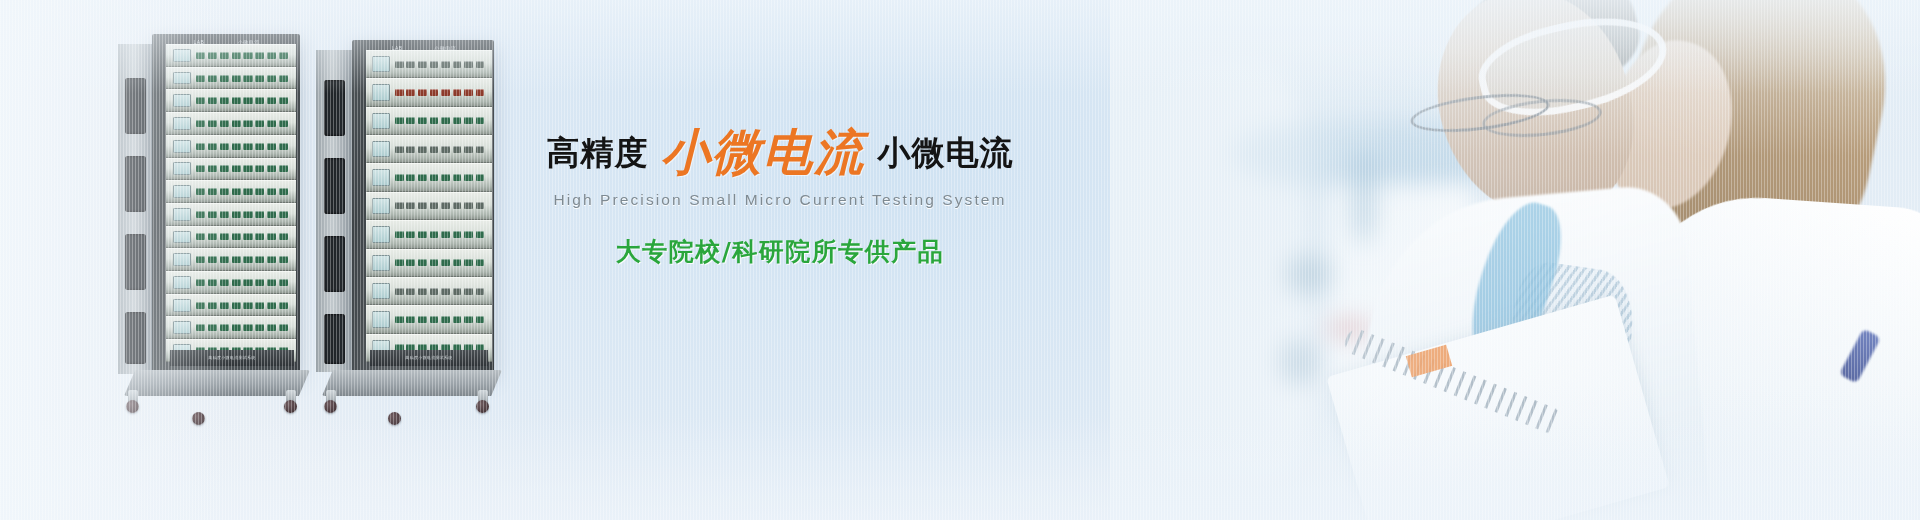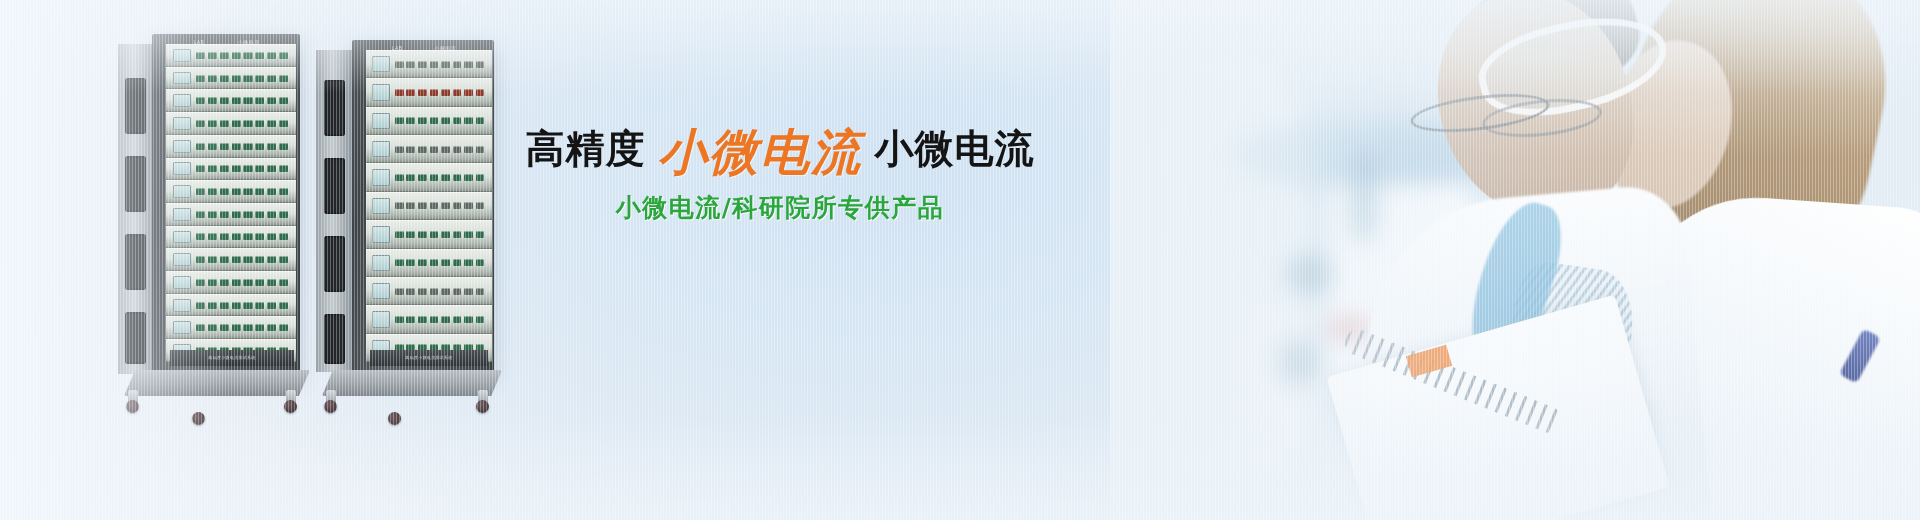--- a/index.html
+++ b/index.html
@@ -297,23 +297,23 @@
     left:520px; top:128px;
     width:520px;
     text-align:center;
   }
   .headline {
     white-space:nowrap;
     line-height:1;
     margin-bottom:14px;
   }
   .hl-black {
-    font-size:39px; font-weight:bold; color:#141414;
+    font-size:33px; font-weight:bold; color:#141414;
     letter-spacing:1px;
-    font-family:Liberation Mono, monospace;
+    font-family:Liberation Sans, sans-serif;
     vertical-align:middle;
   }
   .hl-accent {
     font-size:49px; font-weight:bold;
     color:#ec7623;
     font-family:"DejaVu Serif","Liberation Serif",serif;
     font-style:italic;
     letter-spacing:2px;
     margin:0 8px;
     text-shadow:1px 1px 0 rgba(255,255,255,.55);
@@ -744,18 +744,19 @@
     <div class="foot" style="left:160px;top:374px"></div>
     <div class="foot" style="left:72px;top:386px"></div>
   </div>
 
   <div class="copy">
     <div class="headline">
       <span class="hl-black">高精度</span>
       <span class="hl-accent">小微电流</span>
       <span class="hl-black">小微电流</span>
     </div>
-    <div class="sub-cn">小微电流/科研院所专供产品</div>
+    <div class="sub-en">High Precision Small Micro Current Testing System</div>
+    <div class="sub-cn">大专院校/科研院所专供产品</div>
   </div>
 
   <div class="vignette"></div>
   <div class="scanlines"></div>
 </div>
 
 </body></html>

